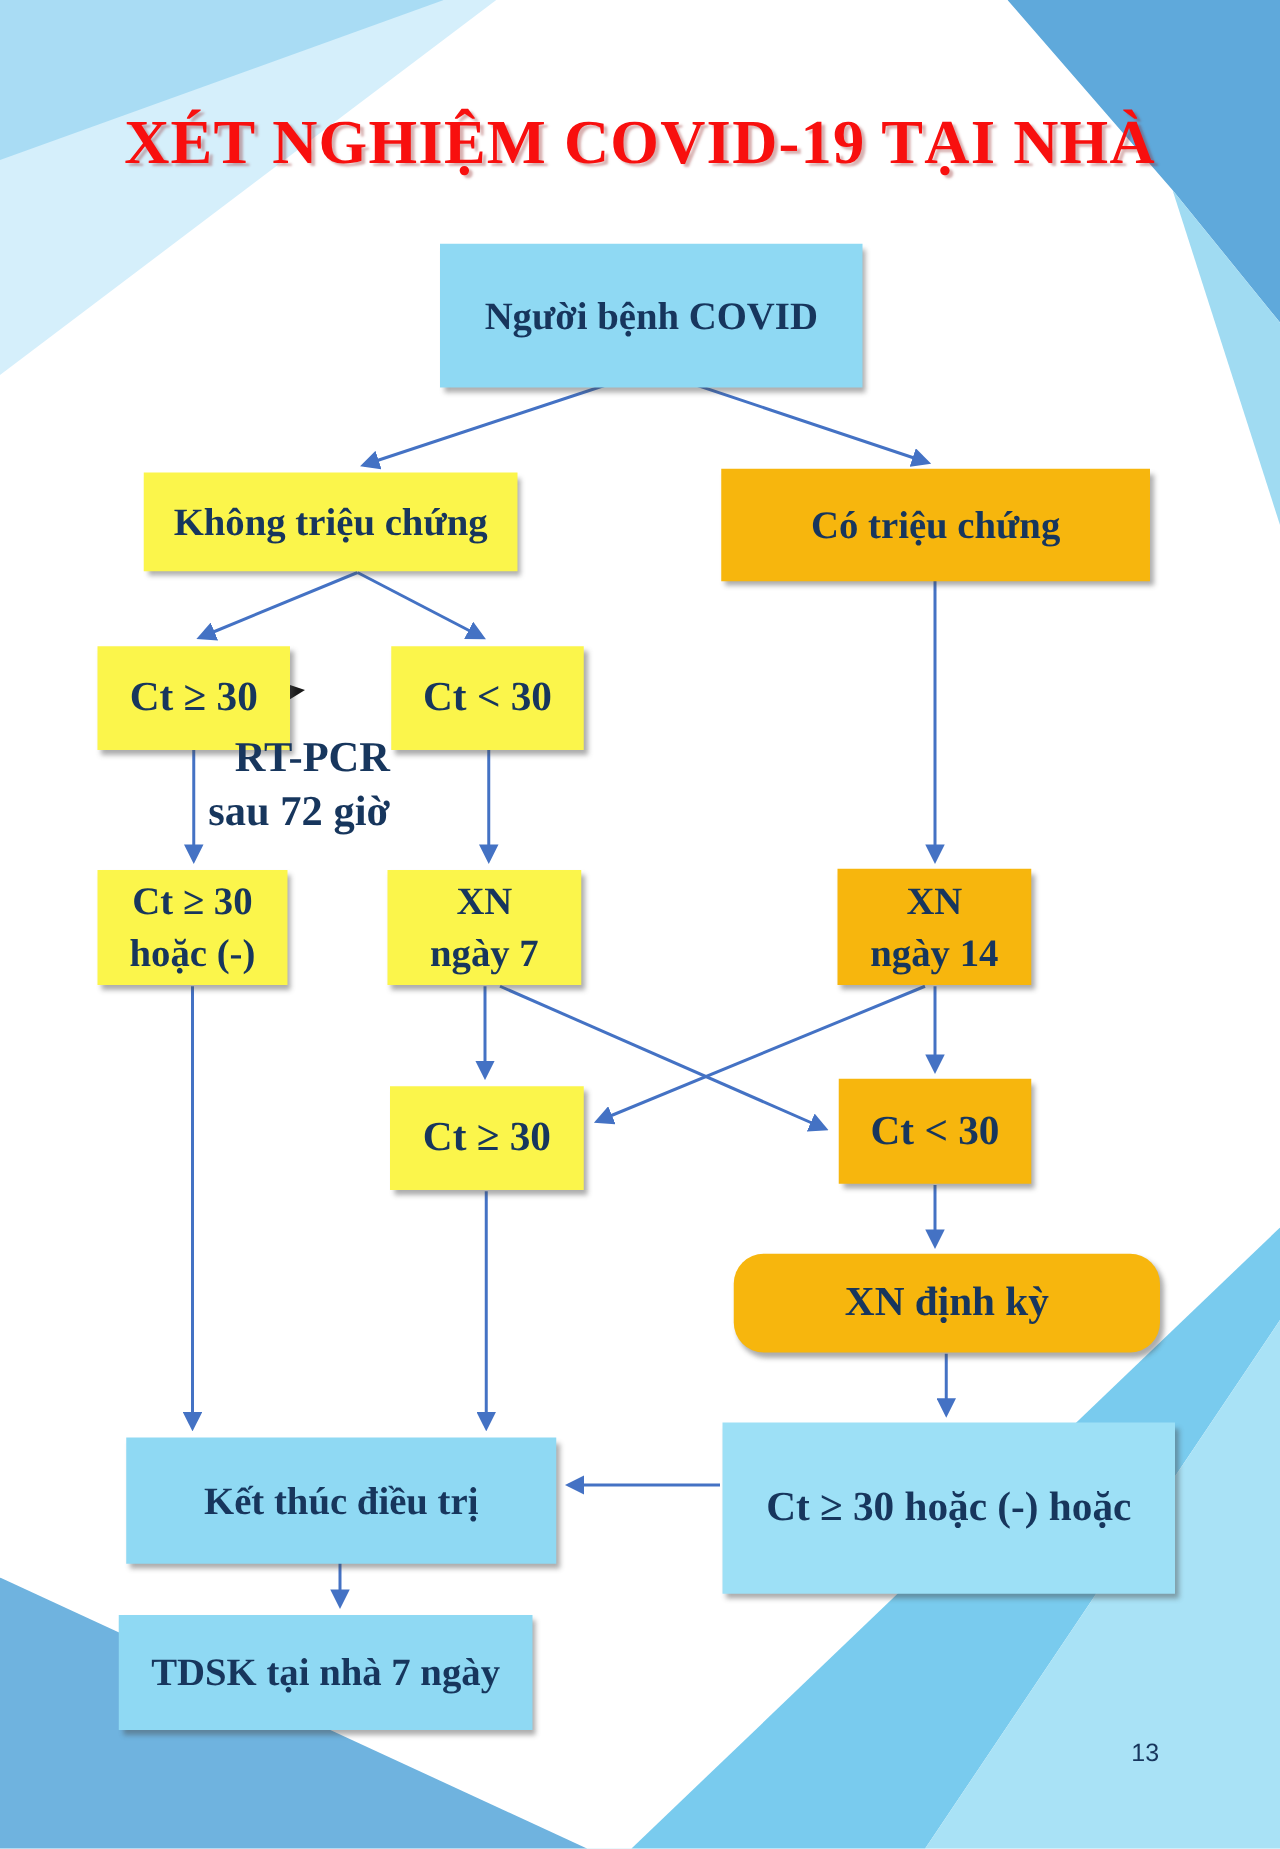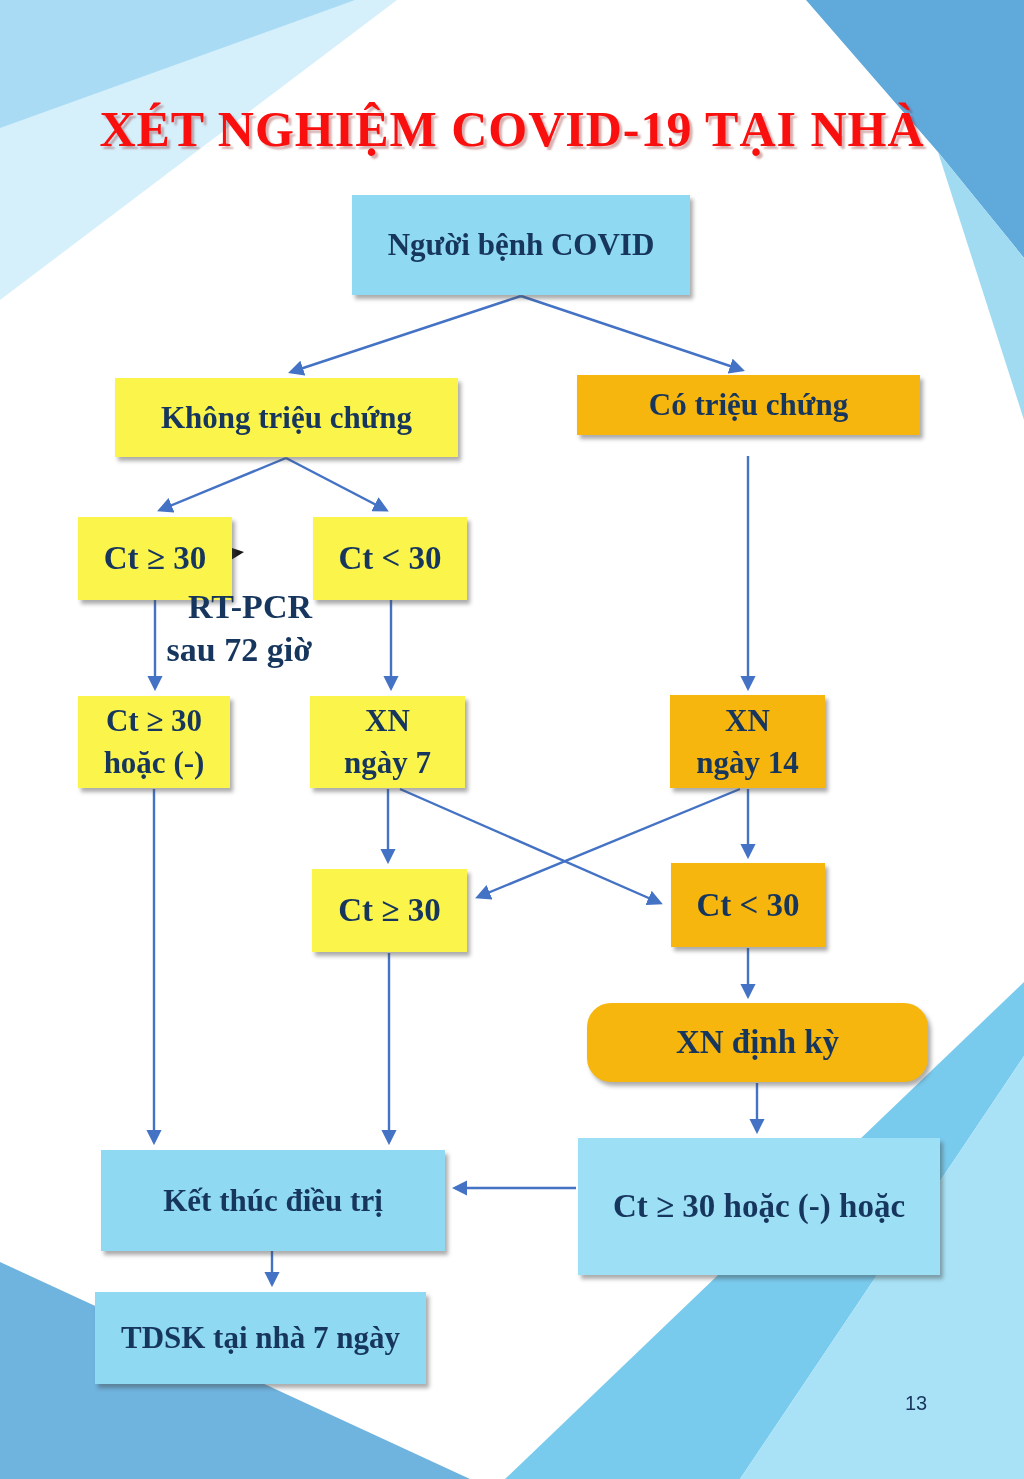--- a/index.html
+++ b/index.html
@@ -7,35 +7,35 @@
        font-family:"Liberation Serif", serif;}
   .bg{position:absolute;left:0;top:0;width:1024px;height:1479px;pointer-events:none;}
   #bg-tl-light{background:var(--bg_tl_light,#D5EFFB);clip-path:polygon(0px 0px,397px 0px,0px 300px);}
   #bg-tl-mid{background:var(--bg_tl_mid,#A9DCF4);clip-path:polygon(0px 0px,355px 0px,0px 128px);}
   #bg-tr-mid{background:var(--bg_tr_mid,#5FA9DB);clip-path:polygon(806px 0px,1024px 0px,1024px 258px,938px 152px);}
   #bg-tr-light{background:var(--bg_tr_light,#A0DBF2);clip-path:polygon(938px 152px,1024px 258px,1024px 420px);}
   #bg-bl{background:var(--bg_bl,#6FB3DF);clip-path:polygon(0px 1262px,470px 1479px,0px 1479px);}
   #bg-br-mid{background:var(--bg_br_mid,#79CBEE);clip-path:polygon(1024px 982px,1024px 1056px,740px 1479px,505px 1479px);}
   #bg-br-light{background:var(--bg_br_light,#A9E2F6);clip-path:polygon(1024px 1056px,1024px 1479px,740px 1479px);}
 
-  #title{position:absolute;left:0;right:0;top:84px;text-align:center;margin:16px;
+  #title{position:absolute;left:0;right:0;top:84px;text-align:center;margin:0;
          font-size:50px;font-weight:bold;color:var(--red,#F80F0E);letter-spacing:1px;
          text-shadow:3px 3px 2px rgba(140,30,30,.35);}
 
   .node{position:absolute;display:flex;flex-direction:column;justify-content:center;align-items:center;
         font-weight:bold;color:var(--navy,#17365D);text-align:center;line-height:1.35;
         box-shadow:3px 4px 4px rgba(70,70,70,.45);}
   .yellow{background:var(--yellow,#FBF54B);}
   .orange{background:var(--orange,#F7B60D);}
   .lblue{background:var(--lightblue,#8FD9F3);}
   .lblue2{background:var(--lightblue2,#9DE0F6);}
 
-  #n-patient{left:352px;top:195px;width:338px;height:100px;font-size:31px;}
-  #n-nosym{left:115px;top:378px;width:343px;height:79px;font-size:31px;}
-  #n-sym{left:577px;top:375px;width:343px;height:60px;font-size:31px;}
+  #n-patient{left:352px;top:195px;width:338px;height:115px;font-size:31px;}
+  #n-nosym{left:115px;top:378px;width:299px;height:79px;font-size:31px;}
+  #n-sym{left:577px;top:375px;width:343px;height:90px;font-size:31px;}
   #n-ctge1{left:78px;top:517px;width:154px;height:83px;font-size:33px;}
   #n-ctlt1{left:313px;top:517px;width:154px;height:83px;font-size:33px;}
   #n-ctgeneg{left:78px;top:696px;width:152px;height:92px;font-size:31px;}
   #n-xn10{left:310px;top:696px;width:155px;height:92px;font-size:31px;}
   #n-xn14{left:670px;top:695px;width:155px;height:93px;font-size:31px;}
   #n-ctge2{left:312px;top:869px;width:155px;height:83px;font-size:33px;}
   #n-ctlt2{left:671px;top:863px;width:154px;height:84px;font-size:33px;}
   #n-xnper{left:587px;top:1003px;width:341px;height:79px;font-size:33px;border-radius:24px;}
   #n-ctge21{left:578px;top:1138px;width:362px;height:137px;font-size:33px;}
   #n-end{left:101px;top:1150px;width:344px;height:101px;font-size:31px;}

